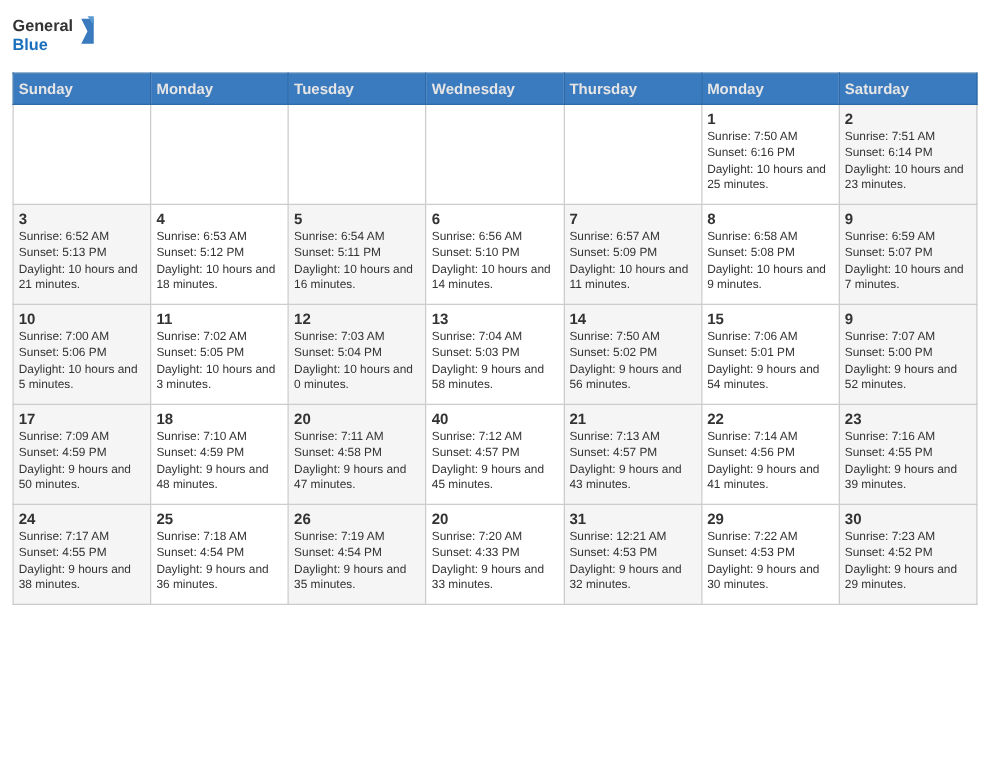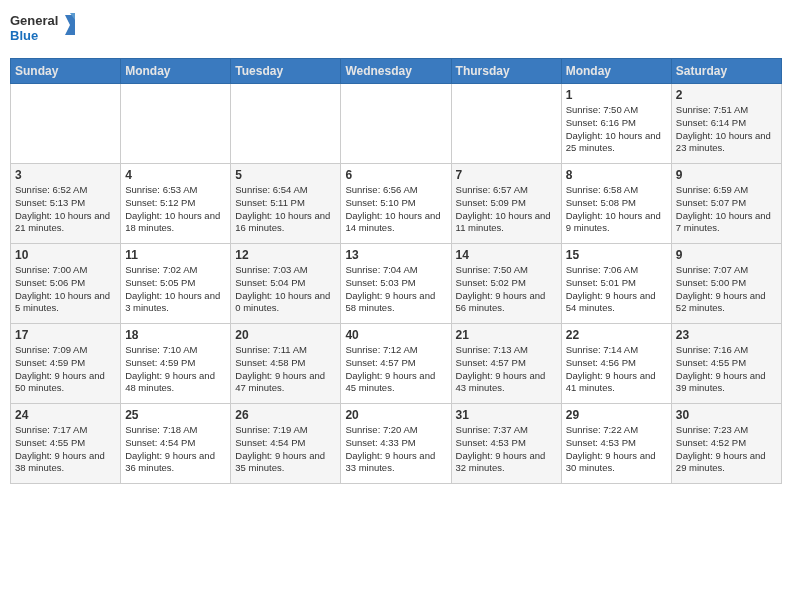--- a/index.html
+++ b/index.html
@@ -280,21 +280,21 @@
 Daylight: 9 hours and 35 minutes.</div>
         </td>
         <td>
           <span class="day-num">20</span>
           <div class="day-info">Sunrise: 7:20 AM
 Sunset: 4:33 PM
 Daylight: 9 hours and 33 minutes.</div>
         </td>
         <td>
           <span class="day-num">31</span>
-          <div class="day-info">Sunrise: 7:37 AM
+          <div class="day-info">Sunrise: 12:21 AM
 Sunset: 4:53 PM
 Daylight: 9 hours and 32 minutes.</div>
         </td>
         <td>
           <span class="day-num">29</span>
           <div class="day-info">Sunrise: 7:22 AM
 Sunset: 4:53 PM
 Daylight: 9 hours and 30 minutes.</div>
         </td>
         <td>

